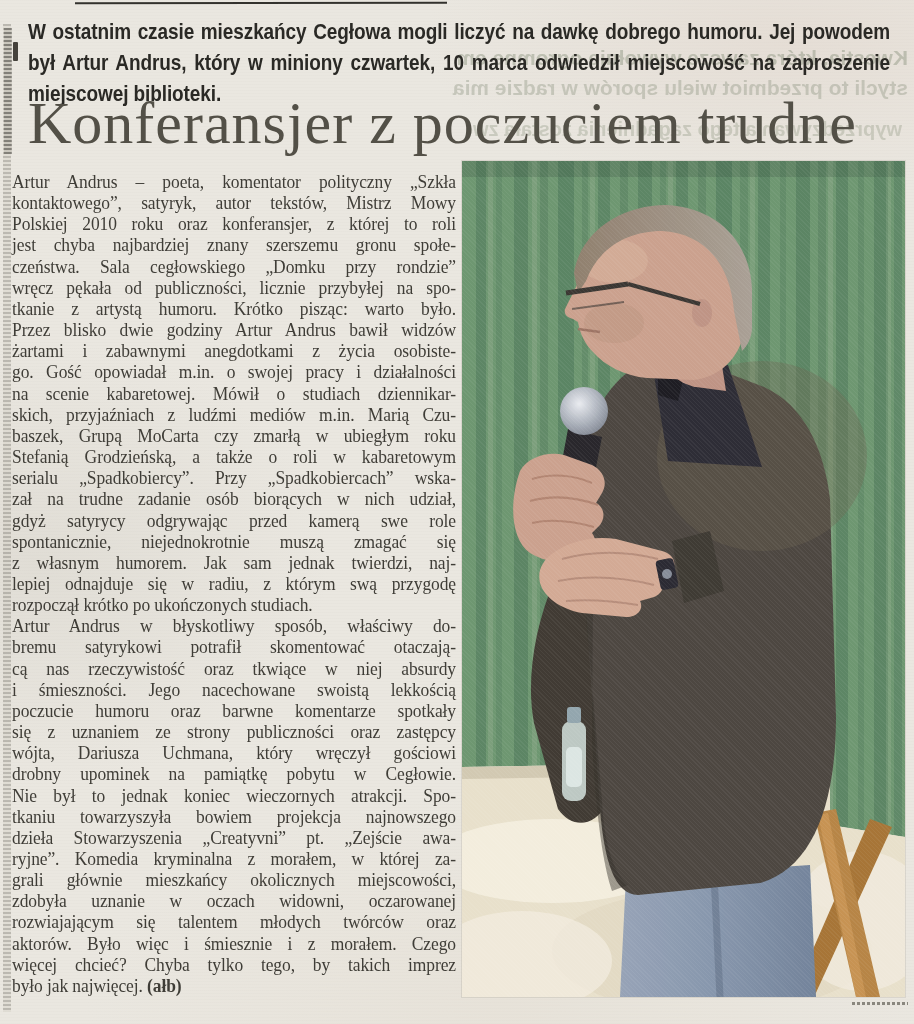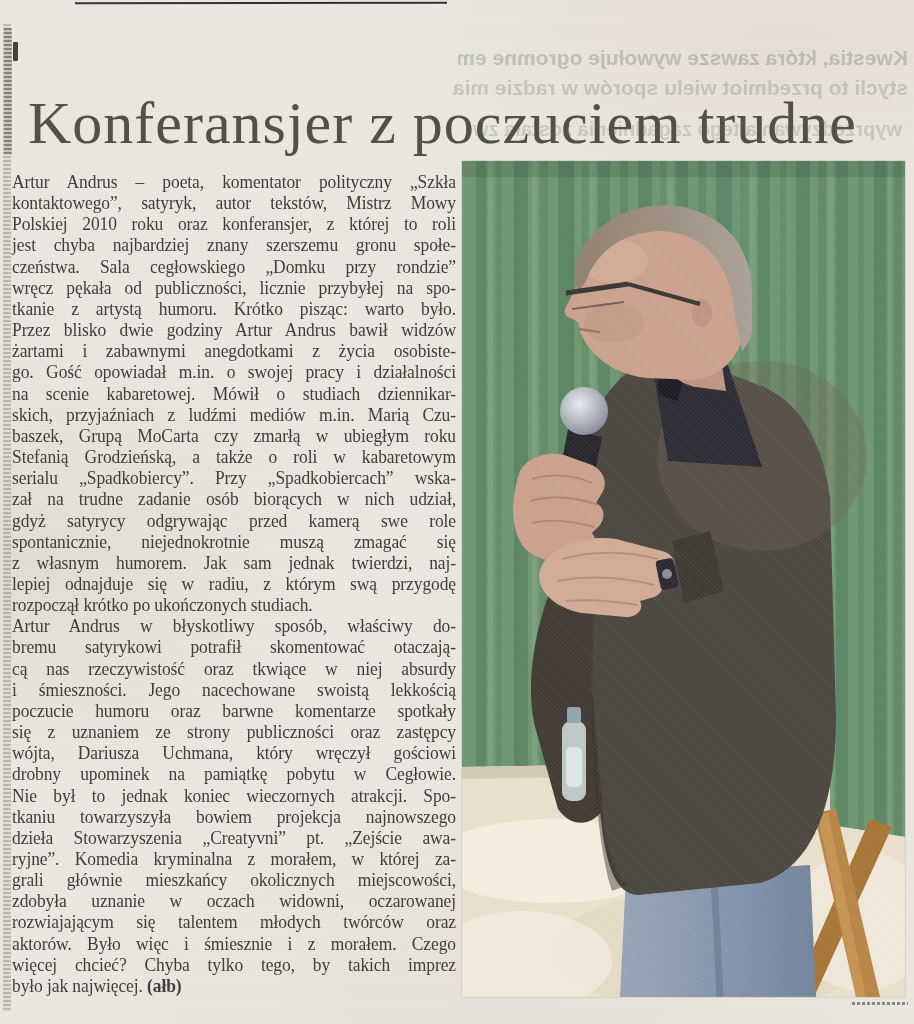--- a/index.html
+++ b/index.html
@@ -63,20 +63,25 @@
   <div class="scan-leftstrip-dark"></div>
   <div class="scan-lefttick"></div>
   <div class="photo-dash"></div>
 
   <div class="bleed bt0">Kwestia, która zawsze wywołuje ogromne emocje, odnosi.</div>
   <div class="bleed bt1">stycli to przedmiot wielu sporów w radzie miasta. I własnie w</div>
   <div class="bleed bt2">wyprzedzywania tego zagadnienia została zwołana pierwsza</div>
   <div class="bleed bt3">ZOM</div>
   <div class="bleed bt4">ncolog ksawe w</div>
 
+  <div class="lead">
+      <div class="jline">W ostatnim czasie mieszkańcy Cegłowa mogli liczyć na dawkę dobrego humoru. Jej powodem</div>
+      <div class="jline">był Artur Andrus, który w miniony czwartek, 10 marca odwiedził miejscowość na zaproszenie</div>
+      <div class="jline end">miejscowej biblioteki.</div>
+    </div>
 
   <h1 class="headline">Konferansjer z poczuciem trudne</h1>
 
   <div class="body-col">
     <div id="p1">
         <div class="jline">Artur Andrus – poeta, komentator polityczny „Szkła</div>
         <div class="jline">kontaktowego”, satyryk, autor tekstów, Mistrz Mowy</div>
         <div class="jline">Polskiej 2010 roku oraz konferansjer, z której to roli</div>
         <div class="jline">jest chyba najbardziej znany szerszemu gronu społe-</div>
         <div class="jline">czeństwa. Sala cegłowskiego „Domku przy rondzie”</div>

